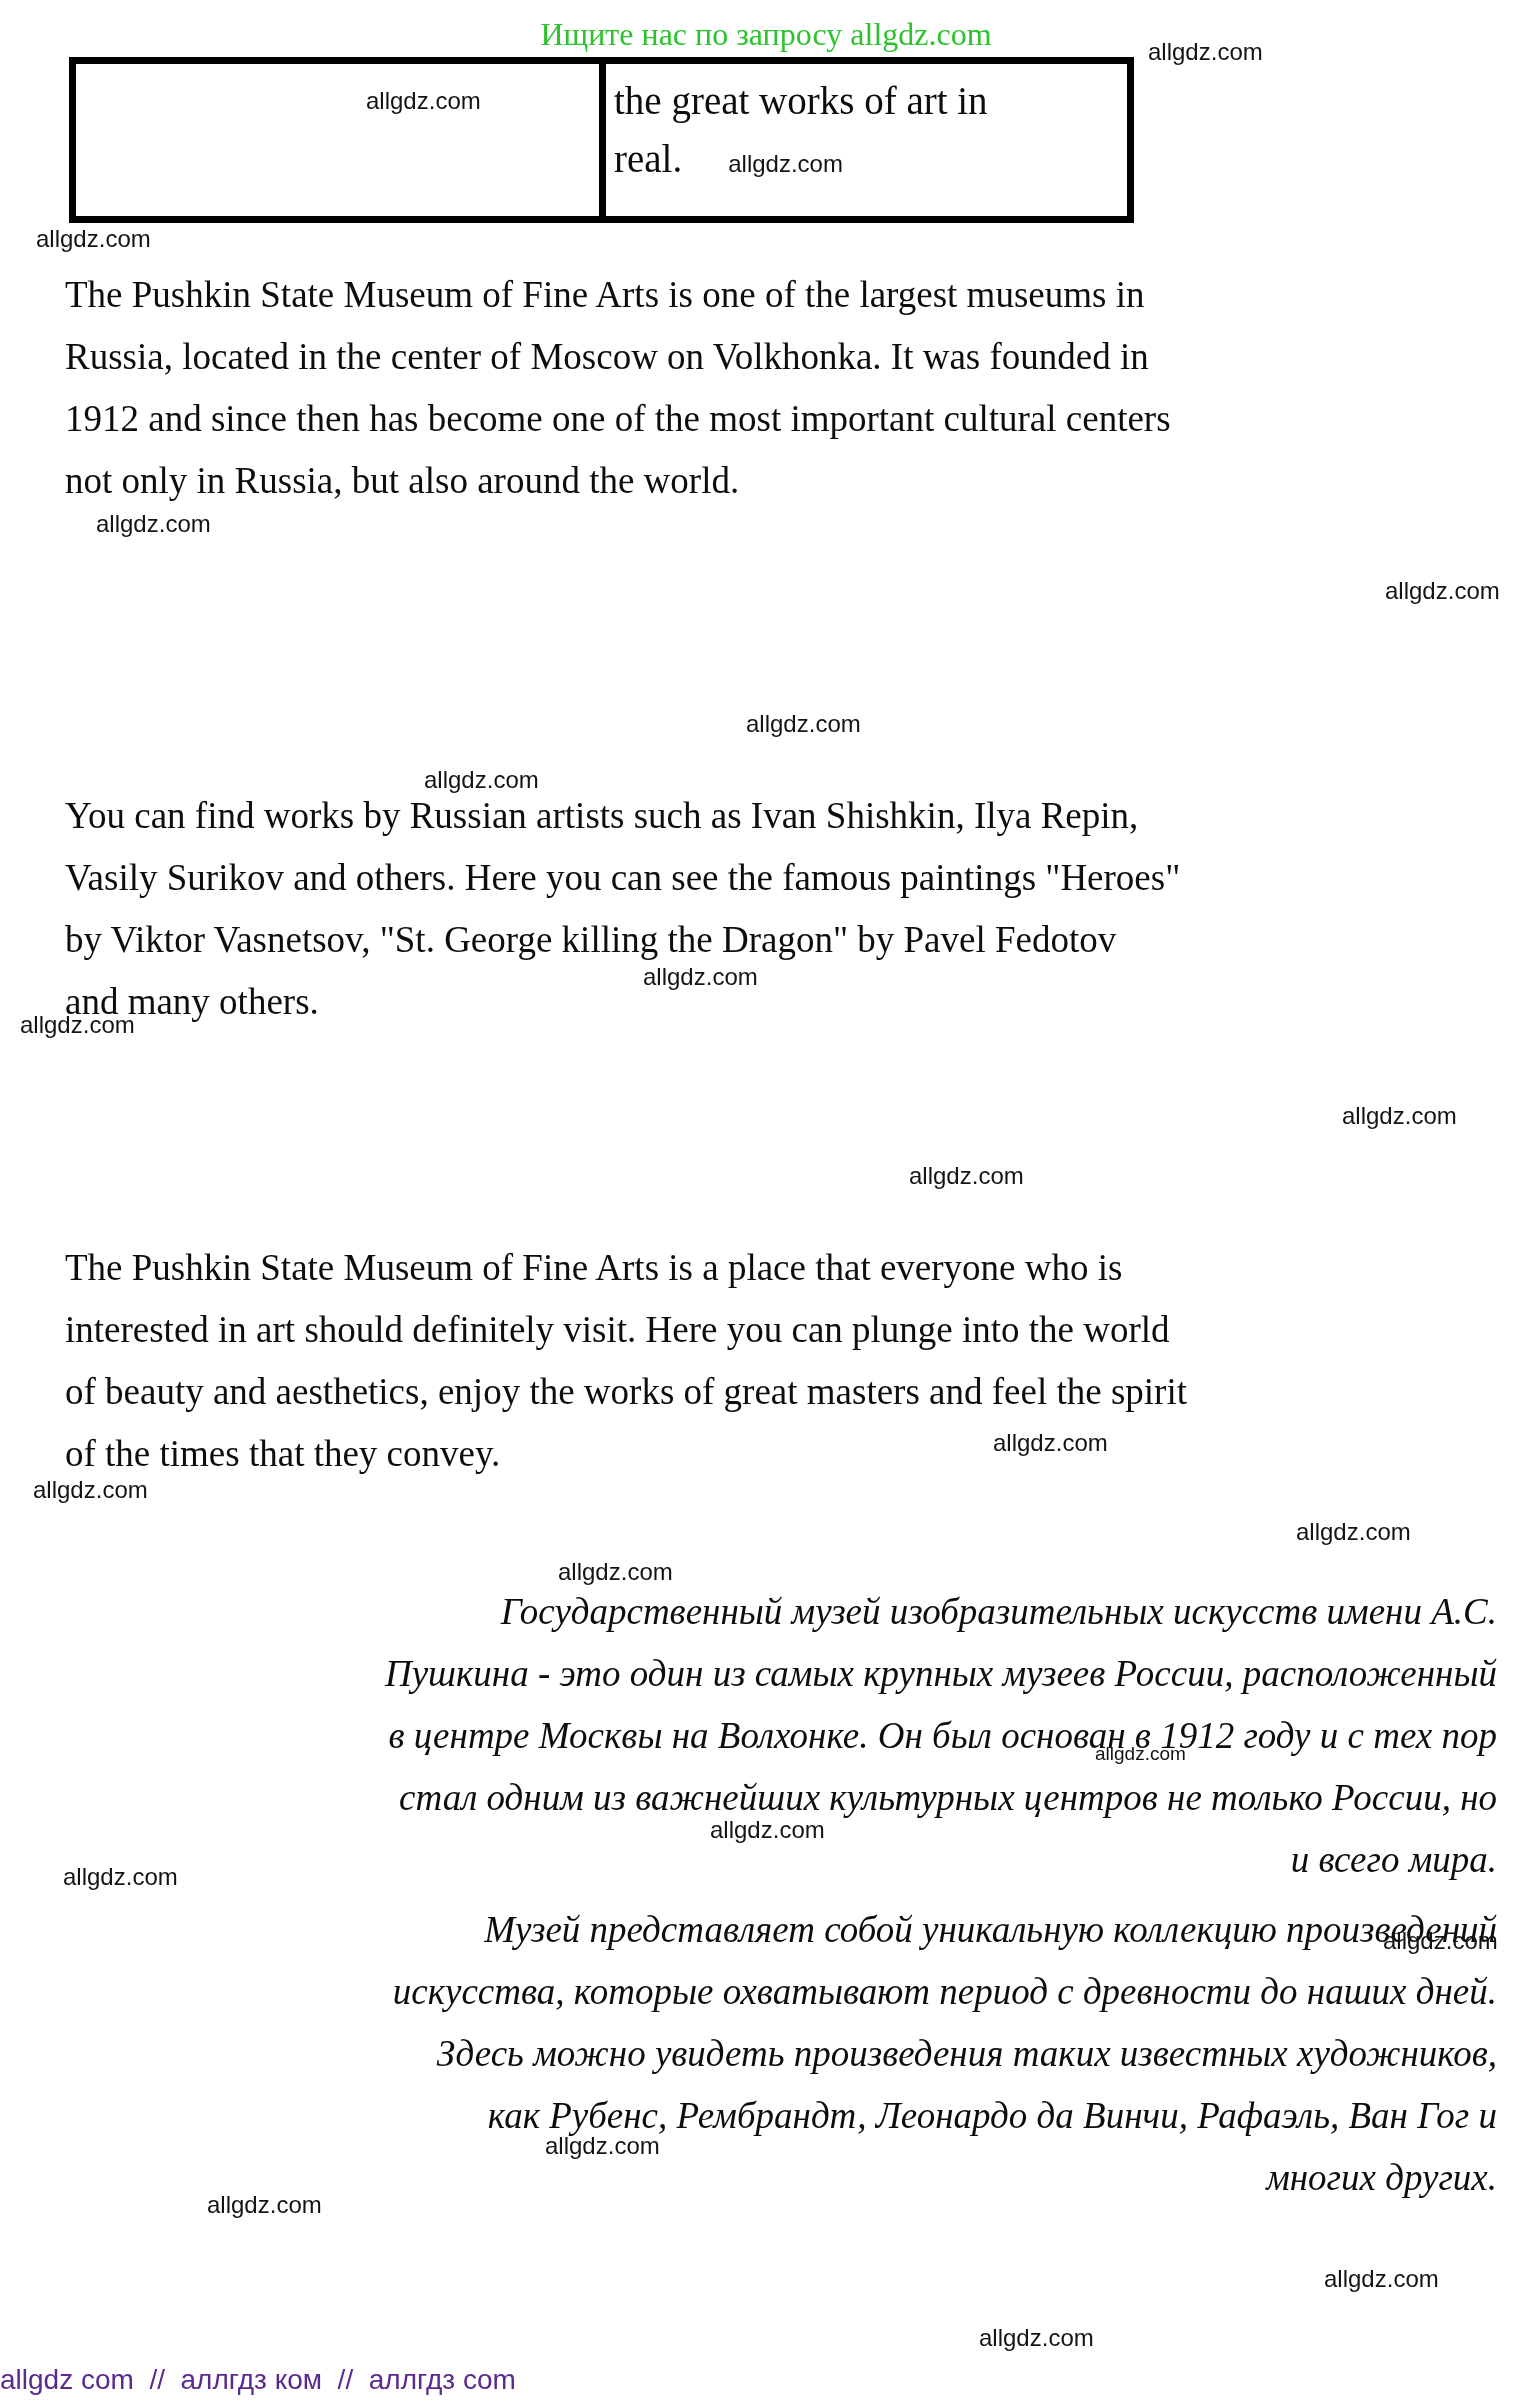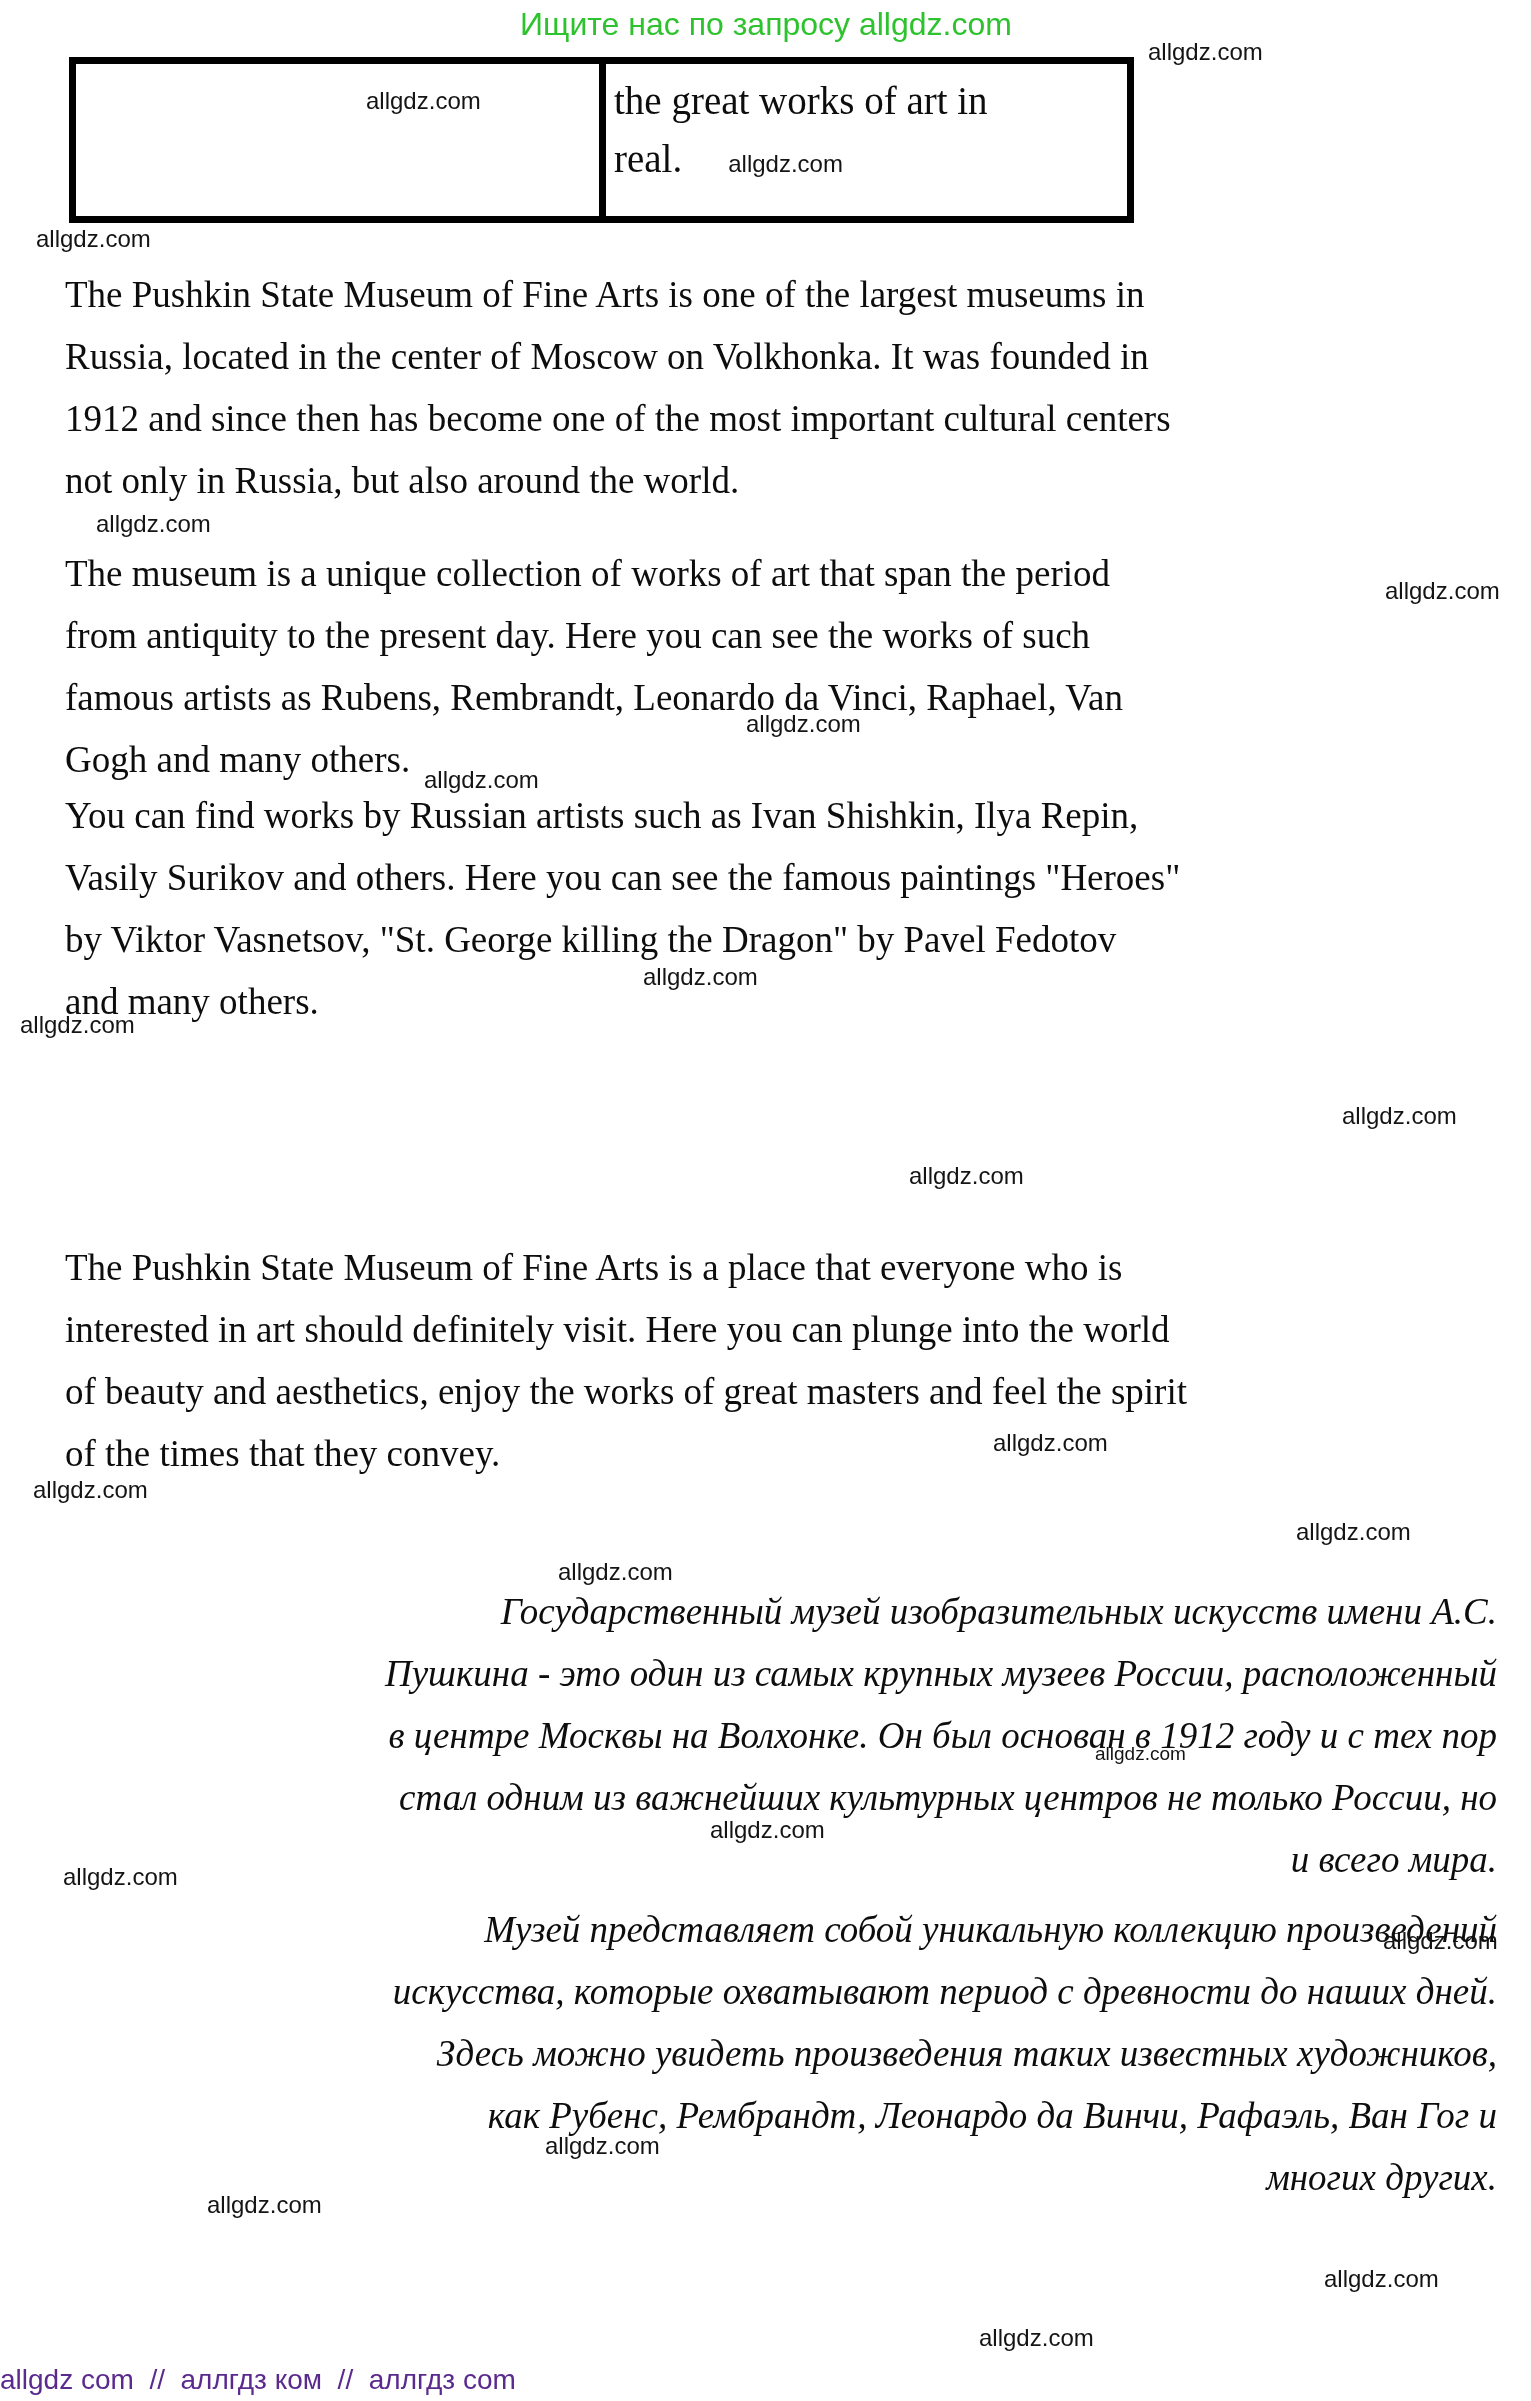--- a/index.html
+++ b/index.html
@@ -13,23 +13,23 @@
     position:relative;
     width:1532px;
     height:2401px;
     background:#ffffff;
     overflow:hidden;
     font-family:"Liberation Serif", serif;
     color:var(--ink);
   }
   .green-header{
     position:absolute;
-    top:6px; left:0; width:100%;
+    top:16px; left:0; width:100%;
     text-align:center;
-    font-family:Liberation Sans, sans-serif;
+    font-family:Liberation Serif, serif;
     font-size:32px;
     color:var(--green, #2ec22e);
     white-space:pre;
   }
   .wm{
     position:absolute;
     font-family:"Liberation Sans", sans-serif;
     font-size:24px;
     line-height:1.05;
     color:var(--wm);
@@ -98,24 +98,20 @@
 
   <span class="wm" style="left:36px; top:226px;">allgdz.com</span>
 
   <div class="para en" style="top:264px;">The Pushkin State Museum of Fine Arts is one of the largest museums in
 Russia, located in the center of Moscow on Volkhonka. It was founded in
 1912 and since then has become one of the most important cultural centers
 not only in Russia, but also around the world.</div>
 
   <span class="wm" style="left:96px; top:511px;">allgdz.com</span>
 
-  <div class="para en" style="top:543px;">The museum is a unique collection of works of art that span the period
-from antiquity to the present day. Here you can see the works of such
-famous artists as Rubens, Rembrandt, Leonardo da Vinci, Raphael, Van
-Gogh and many others.</div>
 
   <span class="wm" style="left:1385px; top:578px;">allgdz.com</span>
   <span class="wm" style="left:746px; top:711px;">allgdz.com</span>
   <span class="wm" style="left:424px; top:767px;">allgdz.com</span>
 
   <div class="para en" style="top:785px;">You can find works by Russian artists such as Ivan Shishkin, Ilya Repin,
 Vasily Surikov and others. Here you can see the famous paintings "Heroes"
 by Viktor Vasnetsov, "St. George killing the Dragon" by Pavel Fedotov
 and many others.</div>
 

